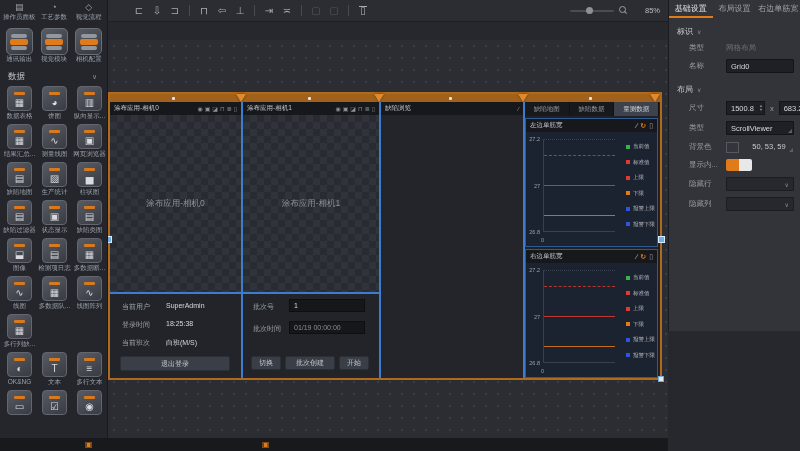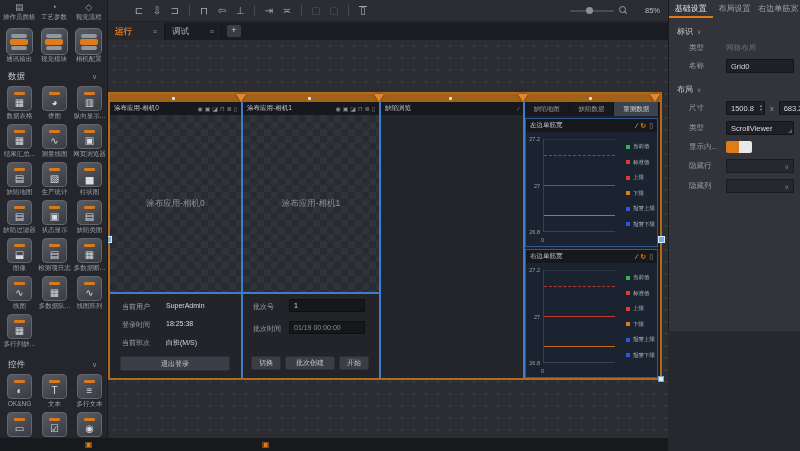--- a/index.html
+++ b/index.html
@@ -325,24 +325,20 @@
 
         <div class="pal-item">
           <div class="pal-icon">
             <span>▦</span>
           </div>
           <div class="pal-label">多行列缺...</div>
         </div>
 
     </div>
 
-    <div class="side-header">
-      <span>控件</span>
-      <span class="chev">∨</span>
-    </div>
     <div class="palette">
 
         <div class="pal-item">
           <div class="pal-icon">
             <span>◐</span>
           </div>
           <div class="pal-label">OK&amp;NG</div>
         </div>
 
         <div class="pal-item">
@@ -447,31 +443,20 @@
 
     <div class="tb-zoom">
       <div class="z-track">
           <div class="z-handle"></div>
         </div>
       <div class="magnifier"></div>
       <span class="z-label">85%</span>
     </div>
   </div>
 
-  <div class="tabstrip">
-    <div class="ptab active">
-      <span class="ptab-lab">运行</span>
-      <span class="ptab-menu">≡</span>
-    </div>
-    <div class="ptab">
-      <span class="ptab-lab">调试</span>
-      <span class="ptab-menu">≡</span>
-    </div>
-    <div class="ptab-add">+</div>
-  </div>
 
   <div class="canvas">
     <div class="grid-sel">
       <div class="grid-topbar">
         <div class="g-dot" style="left:62px"></div>
         <div class="g-dot" style="left:198px"></div>
         <div class="g-dot" style="left:339px"></div>
         <div class="g-dot" style="left:479px"></div>
         <div class="g-tri" style="left:126px"></div>
         <div class="g-tri" style="left:264px"></div>
@@ -727,20 +712,25 @@
           <span>683.2</span>
         </div>
     </div>
 
     <div class="prow">
       <span class="plabel">类型</span>
       <div class="pinput grip">ScrollViewer</div>
     </div>
 
     <div class="prow">
+      <span class="plabel">背景色</span>
+      <span class="swatch"></span>
+      <span class="swatch-val grip" style="position:relative;height:12px;line-height:12px">50, 53, 59</span>
+    </div>
+    <div class="prow">
       <span class="plabel">显示内...</span>
       <span class="toggle">
           <span class="on"></span>
           <span class="off"></span>
         </span>
     </div>
     <div class="prow">
       <span class="plabel">隐藏行</span>
       <div class="dropdown">
           <span class="chev">∨</span>

